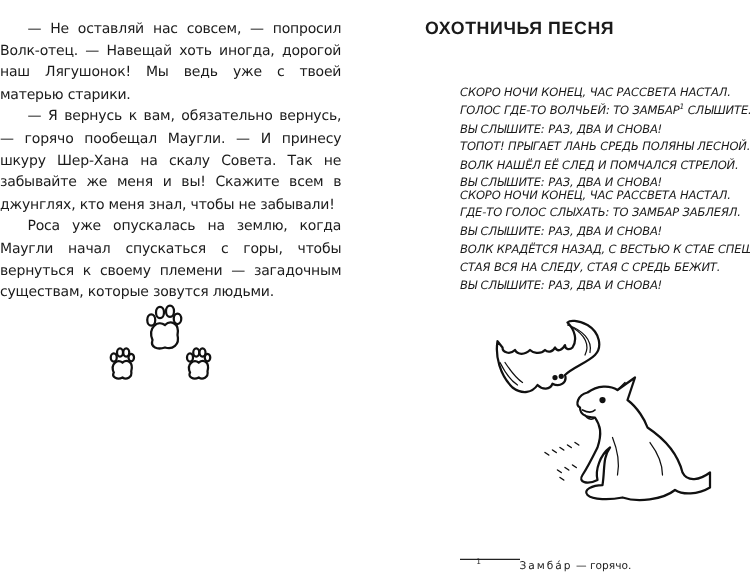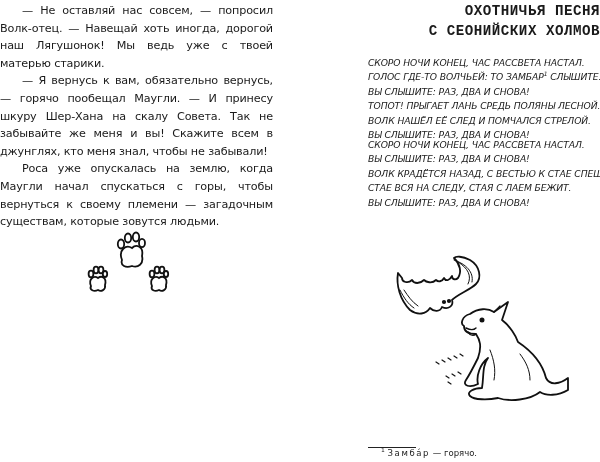--- a/index.html
+++ b/index.html
@@ -1,45 +1,45 @@
 <!DOCTYPE html>
 <html><head>
 <meta charset="utf-8">
 <style>
   html, body { margin: 0; padding: 0; background: #ffffff; }
   body { width: 600px; height: 462px; position: relative; overflow: hidden; color: #1a1a1a; }
-  .page { position: absolute; top: 0; height: 335px; padding-left: 36px; }
+  .page { position: absolute; top: 12px; height: 335px; padding-left: 36px; }
   .left-page { left: 0; width: 300px; }
   .right-page { left: 300px; width: 300px; }
   .prose {
     position: absolute; left: 0; top: 2px; width: 273px;
     font-family: "DejaVu Sans", sans-serif; font-size: 11.2px; line-height: 17.6px;
     letter-spacing: -0.15px; text-align: justify;
   }
   .prose p { margin: 0; text-indent: 22px; }
   .title {
-    position: absolute; left: 40px; top: 2px; width: 260px; text-align: right;
-    font-family: Liberation Mono, monospace; font-weight: bold; font-size: 14.2px;
+    position: absolute; left: 40px; top: 2px; width: 260px; text-align: left;
+    font-family: Liberation Sans, sans-serif; font-weight: bold; font-size: 14.2px;
     line-height: 19.5px; letter-spacing: 0.5px;
   }
   .stanza {
     position: absolute; left: 68px; width: 232px;
     font-family: "DejaVu Sans", sans-serif; font-size: 9.2px; line-height: 14.4px;
     letter-spacing: -0.1px; white-space: nowrap;
   }
   .stanza div { margin: 0; font-style: italic; }
   .stanza-1 { top: 56px; }
   .stanza-2 { top: 138px; }
   sup { font-size: 6px; vertical-align: 4px; line-height: 0; }
   .footnote-rule { position: absolute; left: 368px; top: 447px; width: 48px; height: 1px; background: #222; }
   .footnote {
     position: absolute; left: 381px; top: 447px; font-family: "DejaVu Sans", sans-serif;
     font-size: 8.5px; line-height: 12px; white-space: nowrap;
   }
-  .footnote .term { letter-spacing: 1.6px; }
+  .footnote .term { letter-spacing: 1.6px; margin-left: 28px; }
   .paws { position: absolute; left: 80px; top: 222px; }
   .illus { position: absolute; left: 370px; top: 250px; }
 </style>
 </head>
 <body>
 
 <div class="page left-page">
   <div class="prose">
     <p>— Не оставляй нас совсем, — попросил Волк-отец. — Навещай хоть иногда, дорогой наш Лягушонок! Мы ведь уже с твоей матерью старики.</p>
     <p>— Я вернусь к вам, обязательно вернусь, — горячо пообещал Маугли. — И принесу шкуру Шер-Хана на скалу Совета. Так не забывайте же меня и вы! Скажите всем в джунглях, кто меня знал, чтобы не забывали!</p>
@@ -72,37 +72,37 @@
         <ellipse cx="82" cy="48" rx="2.4" ry="3.3"></ellipse>
         <ellipse cx="86" cy="52" rx="2.2" ry="3"></ellipse>
       </g>
     </g>
   </svg>
 </div>
 
 <div class="page right-page">
   <div class="title">
     <div>ОХОТНИЧЬЯ ПЕСНЯ</div>
-    <div>С СЕОНИЙСКИХ ХОЛМОВ</div>
   </div>
 
   <div class="stanza stanza-1">
     <div>СКОРО НОЧИ КОНЕЦ, ЧАС РАССВЕТА НАСТАЛ.</div>
     <div><span>ГОЛОС ГДЕ-ТО ВОЛЧЬЕЙ: ТО ЗАМБАР</span><sup>1</sup><span> СЛЫШИТЕ.</span></div>
     <div>ВЫ СЛЫШИТЕ: РАЗ, ДВА И СНОВА!</div>
     <div>ТОПОТ! ПРЫГАЕТ ЛАНЬ СРЕДЬ ПОЛЯНЫ ЛЕСНОЙ.</div>
     <div>ВОЛК НАШЁЛ ЕЁ СЛЕД И ПОМЧАЛСЯ СТРЕЛОЙ.</div>
     <div>ВЫ СЛЫШИТЕ: РАЗ, ДВА И СНОВА!</div>
   </div>
 
   <div class="stanza stanza-2">
     <div>СКОРО НОЧИ КОНЕЦ, ЧАС РАССВЕТА НАСТАЛ.</div>
+    <div>ГДЕ-ТО ГОЛОС СЛЫХАТЬ: ТО ЗАМБАР ЗАБЛЕЯЛ.</div>
     <div>ВЫ СЛЫШИТЕ: РАЗ, ДВА И СНОВА!</div>
     <div>ВОЛК КРАДЁТСЯ НАЗАД, С ВЕСТЬЮ К СТАЕ СПЕШИТ.</div>
-    <div>СТАЕ ВСЯ НА СЛЕДУ, СТАЯ С ЛАЕМ БЕЖИТ.</div>
+    <div>СТАЯ ВСЯ НА СЛЕДУ, СТАЯ С СРЕДЬ БЕЖИТ.</div>
     <div>ВЫ СЛЫШИТЕ: РАЗ, ДВА И СНОВА!</div>
   </div>
 </div>
 
 <svg class="illus" width="200" height="170" viewBox="0 0 200 170">
   <g fill="#fff" stroke="#111" stroke-width="1.8" stroke-linejoin="round" stroke-linecap="round">
 
     <g>
       <path d="M28 23 C26 35,30 50,40 60 C48 66,56 64,60 58 C64 62,70 62,72 57 C78 60,84 56,82 50 C88 44,100 40,106 34 C112 28,110 16,100 10 C92 6,86 6,84 8 C90 14,92 22,88 28 C86 30,82 30,82 26 C80 30,76 32,74 28 C72 32,68 32,66 30 C62 34,56 32,54 30 C50 34,44 34,42 30 C38 34,32 32,32 28 Z"></path>
       <path d="M84 10 C96 14,104 22,102 32" fill="none" stroke-width="1"></path>

